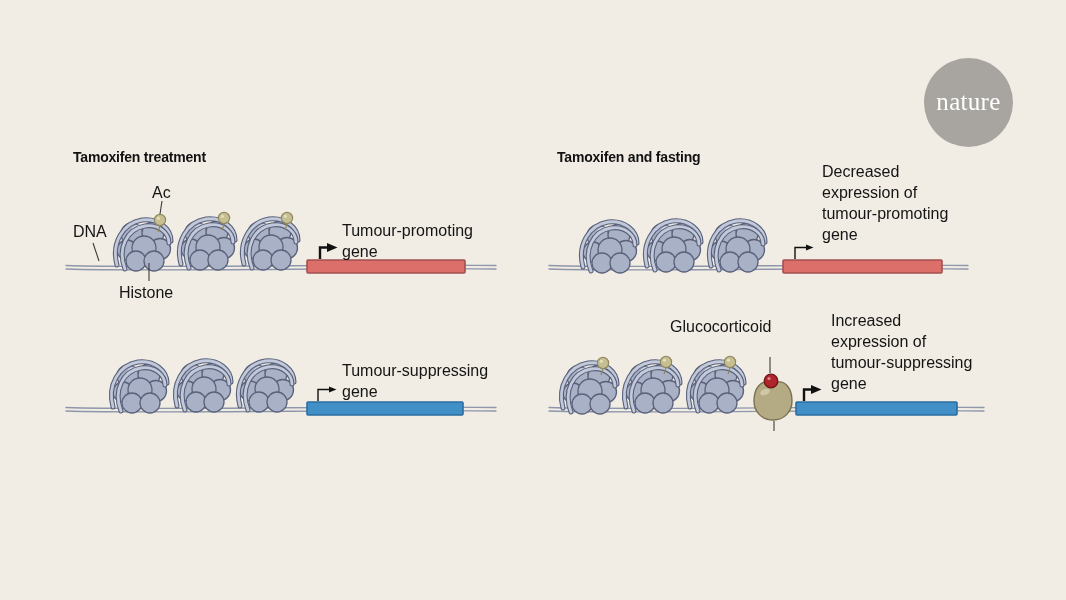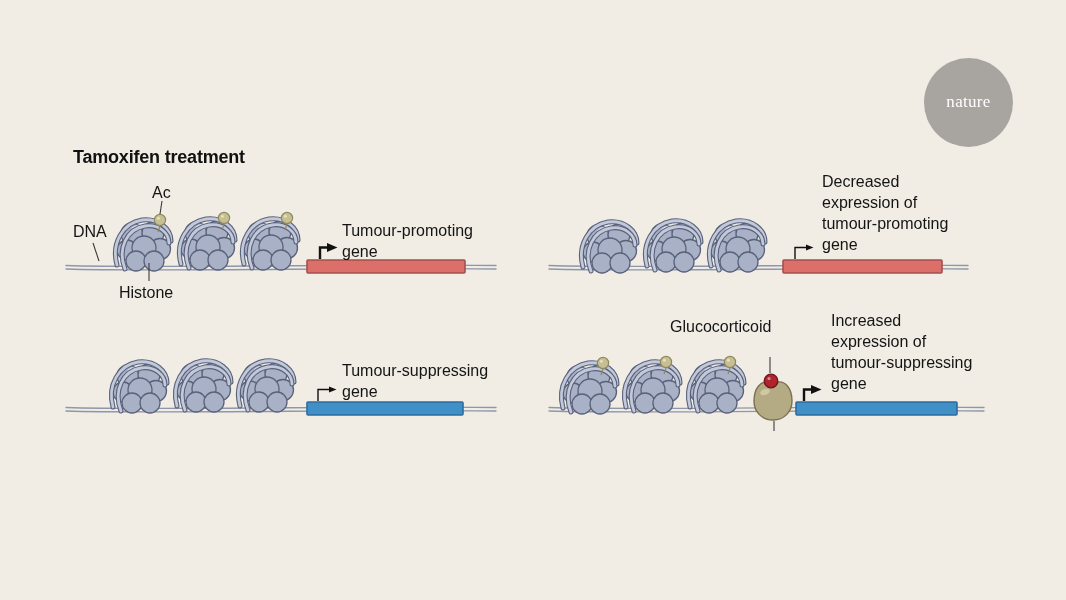--- a/index.html
+++ b/index.html
@@ -12,36 +12,36 @@
   }
   .canvas svg{position:absolute;left:0;top:0;}
   .lbl{
     position:absolute;
     font-size:16px;line-height:21px;
     color:#141414;
     white-space:pre-line;
   }
   .heading{
     position:absolute;
-    font-size:18px;line-height:21px;
+    font-size:14px;line-height:21px;
     font-weight:700;color:#111;
     letter-spacing:-0.2px;
     white-space:nowrap;
   }
   .logo{
     position:absolute;
     left:924px;top:58px;
     width:89px;height:89px;
     border-radius:50%;
     background:#a8a5a0;
     display:flex;align-items:center;justify-content:center;
   }
   .logo span{
     font-family:"Liberation Serif", serif;
-    font-size:17px;color:#ffffff;
+    font-size:25px;color:#ffffff;
     letter-spacing:0.3px;
     transform:translateY(-1px);
   }
 </style>
 </head>
 <body>
 
 <div class="canvas">
 
   <svg width="1066" height="600" viewBox="0 0 1066 600">
@@ -156,31 +156,32 @@
     <g stroke="#3b3b3b" stroke-width="1.1">
       <line x1="162" y1="201" x2="160" y2="214"></line>
       <line x1="93" y1="243" x2="99" y2="261"></line>
       <line x1="149" y1="263" x2="149" y2="281"></line>
       <line x1="770" y1="357" x2="770" y2="373"></line>
       <line x1="774" y1="421" x2="774" y2="431"></line>
     </g>
   </svg>
 
   <div class="heading" style="left:73px;top:147px">Tamoxifen treatment</div>
+  <div class="heading" style="left:557px;top:147px">Tamoxifen and fasting</div>
 
   <div class="lbl" style="left:152px;top:182px">Ac</div>
   <div class="lbl" style="left:73px;top:221px">DNA</div>
   <div class="lbl" style="left:119px;top:282px">Histone</div>
 
   <div class="lbl" style="left:342px;top:220px">Tumour-promoting
 gene</div>
   <div class="lbl" style="left:342px;top:360px">Tumour-suppressing
 gene</div>
 
-  <div class="lbl" style="left:822px;top:171px">Decreased
+  <div class="lbl" style="left:822px;top:161px">Decreased
 expression of
 tumour-promoting
 gene</div>
   <div class="lbl" style="left:831px;top:310px">Increased
 expression of
 tumour-suppressing
 gene</div>
 
   <div class="lbl" style="left:670px;top:316px">Glucocorticoid</div>
 

